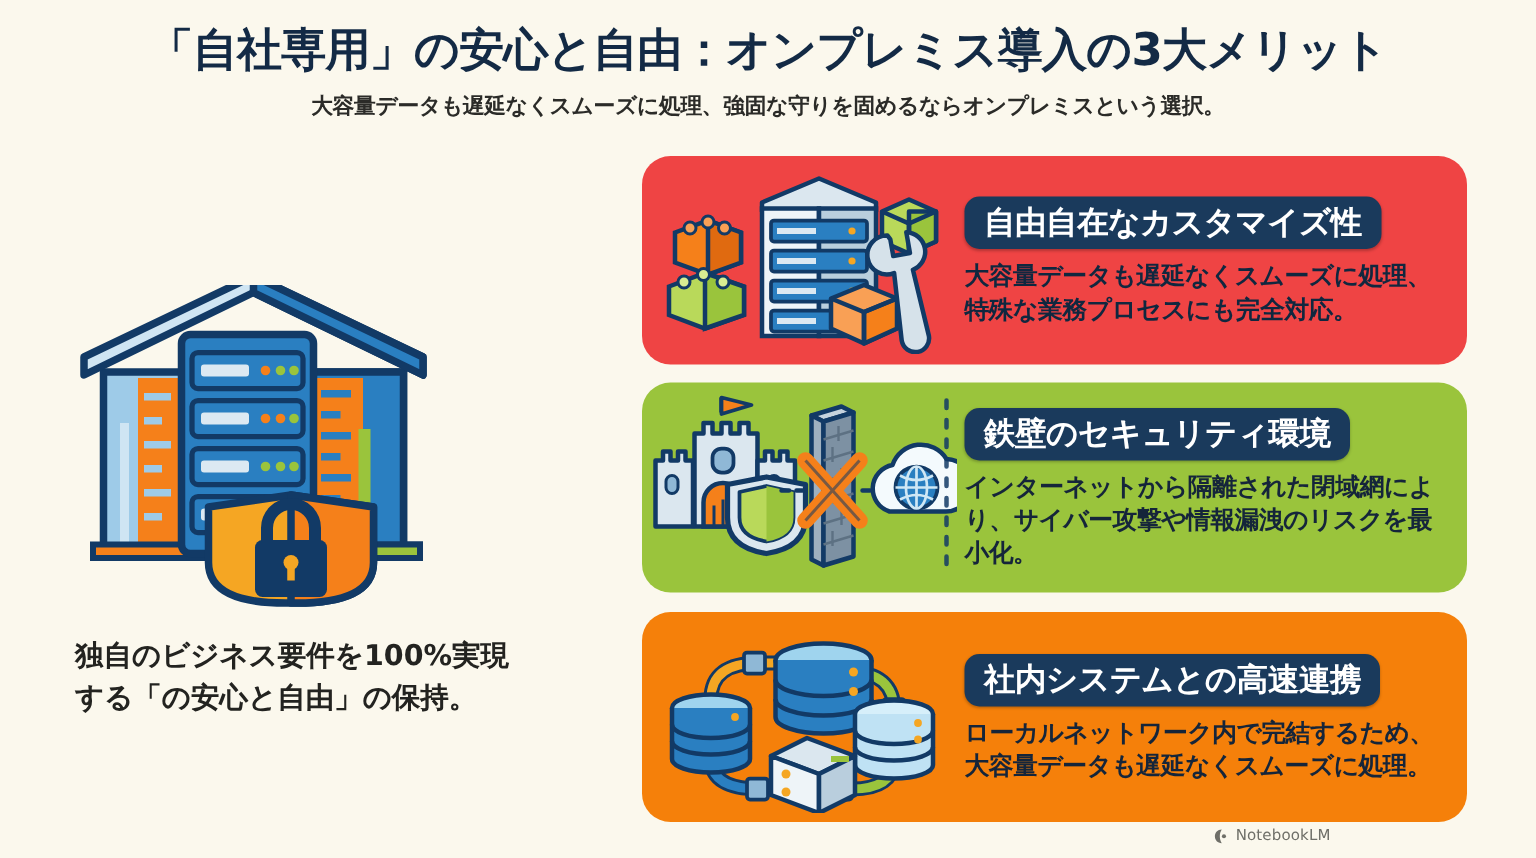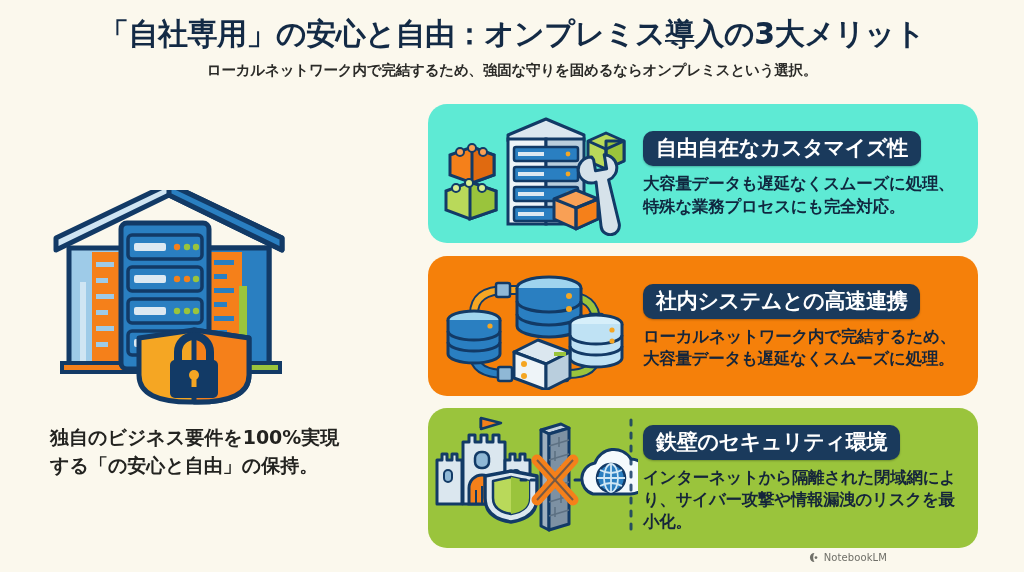--- a/index.html
+++ b/index.html
@@ -75,21 +75,21 @@
     width: 550px;
   }
   .card {
     position: relative;
     border-radius: 19px;
     display: flex;
     align-items: center;
     overflow: hidden;
     box-sizing: border-box;
   }
-  .card-1 { background: #5eead4; height: 139px; }
+  .card-1 { background: #ef4444; height: 139px; }
   .card-2 { background: #f5800a; height: 140px; margin-top: 13px; }
   .card-3 { background: #9ac43c; height: 140px; margin-top: 12px; }
 
   .card-art {
     flex: 0 0 auto;
     width: 215px;
     height: 100%;
     display: flex;
     align-items: center;
     justify-content: center;
@@ -139,21 +139,21 @@
   }
   .watermark svg { display: block; }
 </style>
 </head>
 <body>
 
 <div class="stage">
 
   <div class="header">
     <div class="title">「自社専用」の安心と自由：オンプレミス導入の3大メリット</div>
-    <div class="subtitle">ローカルネットワーク内で完結するため、強固な守りを固めるならオンプレミスという選択。</div>
+    <div class="subtitle">大容量データも遅延なくスムーズに処理、強固な守りを固めるならオンプレミスという選択。</div>
   </div>
 
   <div class="left-panel">
     <svg class="left-illustration" viewBox="0 0 330 220">
 
       <rect x="25" y="58" width="200" height="122" fill="#9ecbe8" stroke="#123a66" stroke-width="5"></rect>
       <rect x="125" y="58" width="100" height="122" fill="#2a7fc1" stroke="#123a66" stroke-width="5"></rect>
 
       <rect x="48" y="62" width="28" height="114" fill="#f5801a"></rect>
       <rect x="52" y="72" width="18" height="5" fill="#9ecbe8"></rect>
@@ -273,86 +273,20 @@
             <path d="M138 48 a13 13 0 1 0 18 18 l30 34 a9 9 0 0 0 13 -13 l-34 -30 a13 13 0 0 0 -18 -18 l10 10 -8 8 -8 -8 z" fill="#d6e2ea" stroke="#123a66" stroke-width="3" stroke-linejoin="round"></path>
           </g>
         </svg>
       </div>
       <div class="card-body">
         <div class="pill">自由自在なカスタマイズ性</div>
         <div class="card-desc">大容量データも遅延なくスムーズに処理、特殊な業務プロセスにも完全対応。</div>
       </div>
     </div>
 
-    <div class="card card-2">
-      <div class="card-art">
-        <svg width="200" height="128" viewBox="0 0 200 128">
-
-          <g fill="none" stroke="#123a66" stroke-width="10" stroke-linecap="round">
-            <path d="M38 52 Q38 28 70 28 L96 28"></path>
-            <path d="M130 34 Q160 34 160 60"></path>
-            <path d="M38 92 Q38 112 70 112 L96 112"></path>
-            <path d="M160 92 Q160 112 132 112"></path>
-          </g>
-          <g fill="none" stroke-width="6" stroke-linecap="round">
-            <path d="M38 52 Q38 28 70 28 L96 28" stroke="#f5a623"></path>
-            <path d="M130 34 Q160 34 160 60" stroke="#9ac43c"></path>
-            <path d="M38 92 Q38 112 70 112 L96 112" stroke="#2a7fc1"></path>
-            <path d="M160 92 Q160 112 132 112" stroke="#9ac43c"></path>
-          </g>
-
-          <g fill="#8fb8d6" stroke="#123a66" stroke-width="2.5">
-            <rect x="60" y="21" width="14" height="14" rx="2"></rect>
-            <rect x="62" y="105" width="14" height="14" rx="2"></rect>
-            <rect x="153" y="52" width="14" height="14" rx="2"></rect>
-            <rect x="118" y="105" width="14" height="14" rx="2"></rect>
-          </g>
-
-          <g>
-            <ellipse cx="113" cy="26" rx="32" ry="11" fill="#9fd4ee" stroke="#123a66" stroke-width="3"></ellipse>
-            <path d="M81 26 v38 a32 11 0 0 0 64 0 v-38" fill="#2a7fc1" stroke="#123a66" stroke-width="3"></path>
-            <path d="M81 39 a32 11 0 0 0 64 0" fill="none" stroke="#123a66" stroke-width="3"></path>
-            <path d="M81 52 a32 11 0 0 0 64 0" fill="none" stroke="#123a66" stroke-width="3"></path>
-            <circle cx="133" cy="34" r="3" fill="#f5a623"></circle>
-            <circle cx="133" cy="47" r="3" fill="#f5a623"></circle>
-          </g>
-
-          <g>
-            <ellipse cx="38" cy="58" rx="26" ry="9" fill="#9fd4ee" stroke="#123a66" stroke-width="3"></ellipse>
-            <path d="M12 58 v34 a26 9 0 0 0 52 0 v-34" fill="#2a7fc1" stroke="#123a66" stroke-width="3"></path>
-            <path d="M12 69 a26 9 0 0 0 52 0" fill="none" stroke="#123a66" stroke-width="3"></path>
-            <path d="M12 80 a26 9 0 0 0 52 0" fill="none" stroke="#123a66" stroke-width="3"></path>
-            <circle cx="54" cy="64" r="2.6" fill="#f5a623"></circle>
-          </g>
-
-          <g>
-            <ellipse cx="160" cy="62" rx="26" ry="9" fill="#d6effa" stroke="#123a66" stroke-width="3"></ellipse>
-            <path d="M134 62 v34 a26 9 0 0 0 52 0 v-34" fill="#bfe2f4" stroke="#123a66" stroke-width="3"></path>
-            <path d="M134 73 a26 9 0 0 0 52 0" fill="none" stroke="#123a66" stroke-width="3"></path>
-            <path d="M134 84 a26 9 0 0 0 52 0" fill="none" stroke="#123a66" stroke-width="3"></path>
-            <circle cx="176" cy="68" r="2.6" fill="#f5a623"></circle>
-            <circle cx="176" cy="79" r="2.6" fill="#f5a623"></circle>
-          </g>
-
-          <g>
-            <path d="M78 90 L102 78 L134 90 L110 102 Z" fill="#dbe7ef" stroke="#123a66" stroke-width="3" stroke-linejoin="round"></path>
-            <path d="M78 90 v26 l32 12 v-26 z" fill="#eef4f8" stroke="#123a66" stroke-width="3" stroke-linejoin="round"></path>
-            <path d="M110 102 v26 l24 -12 v-26 z" fill="#b9cedd" stroke="#123a66" stroke-width="3" stroke-linejoin="round"></path>
-            <circle cx="88" cy="102" r="3" fill="#f5a623"></circle>
-            <circle cx="88" cy="114" r="3" fill="#f5a623"></circle>
-            <rect x="118" y="90" width="12" height="4" fill="#9ac43c"></rect>
-          </g>
-        </svg>
-      </div>
-      <div class="card-body">
-        <div class="pill">社内システムとの高速連携</div>
-        <div class="card-desc">ローカルネットワーク内で完結するため、大容量データも遅延なくスムーズに処理。</div>
-      </div>
-    </div>
-
     <div class="card card-3">
       <div class="card-art">
         <svg width="205" height="125" viewBox="0 0 205 125">
 
           <g>
 
             <path d="M48 12 v-10" stroke="#123a66" stroke-width="3"></path>
             <path d="M48 2 l20 5 -20 6 z" fill="#f5801a" stroke="#123a66" stroke-width="2.5" stroke-linejoin="round"></path>
 
             <path d="M30 26 h6 v-7 h6 v7 h6 v-7 h6 v7 h6 v-7 h6 v7 h6 v62 h-42 z" fill="#dbe7ef" stroke="#123a66" stroke-width="3" stroke-linejoin="round"></path>
@@ -411,20 +345,86 @@
             <path d="M198 4 V118"></path>
           </g>
         </svg>
       </div>
       <div class="card-body">
         <div class="pill">鉄壁のセキュリティ環境</div>
         <div class="card-desc">インターネットから隔離された閉域網により、サイバー攻撃や情報漏洩のリスクを最小化。</div>
       </div>
     </div>
 
+    <div class="card card-2">
+      <div class="card-art">
+        <svg width="200" height="128" viewBox="0 0 200 128">
+
+          <g fill="none" stroke="#123a66" stroke-width="10" stroke-linecap="round">
+            <path d="M38 52 Q38 28 70 28 L96 28"></path>
+            <path d="M130 34 Q160 34 160 60"></path>
+            <path d="M38 92 Q38 112 70 112 L96 112"></path>
+            <path d="M160 92 Q160 112 132 112"></path>
+          </g>
+          <g fill="none" stroke-width="6" stroke-linecap="round">
+            <path d="M38 52 Q38 28 70 28 L96 28" stroke="#f5a623"></path>
+            <path d="M130 34 Q160 34 160 60" stroke="#9ac43c"></path>
+            <path d="M38 92 Q38 112 70 112 L96 112" stroke="#2a7fc1"></path>
+            <path d="M160 92 Q160 112 132 112" stroke="#9ac43c"></path>
+          </g>
+
+          <g fill="#8fb8d6" stroke="#123a66" stroke-width="2.5">
+            <rect x="60" y="21" width="14" height="14" rx="2"></rect>
+            <rect x="62" y="105" width="14" height="14" rx="2"></rect>
+            <rect x="153" y="52" width="14" height="14" rx="2"></rect>
+            <rect x="118" y="105" width="14" height="14" rx="2"></rect>
+          </g>
+
+          <g>
+            <ellipse cx="113" cy="26" rx="32" ry="11" fill="#9fd4ee" stroke="#123a66" stroke-width="3"></ellipse>
+            <path d="M81 26 v38 a32 11 0 0 0 64 0 v-38" fill="#2a7fc1" stroke="#123a66" stroke-width="3"></path>
+            <path d="M81 39 a32 11 0 0 0 64 0" fill="none" stroke="#123a66" stroke-width="3"></path>
+            <path d="M81 52 a32 11 0 0 0 64 0" fill="none" stroke="#123a66" stroke-width="3"></path>
+            <circle cx="133" cy="34" r="3" fill="#f5a623"></circle>
+            <circle cx="133" cy="47" r="3" fill="#f5a623"></circle>
+          </g>
+
+          <g>
+            <ellipse cx="38" cy="58" rx="26" ry="9" fill="#9fd4ee" stroke="#123a66" stroke-width="3"></ellipse>
+            <path d="M12 58 v34 a26 9 0 0 0 52 0 v-34" fill="#2a7fc1" stroke="#123a66" stroke-width="3"></path>
+            <path d="M12 69 a26 9 0 0 0 52 0" fill="none" stroke="#123a66" stroke-width="3"></path>
+            <path d="M12 80 a26 9 0 0 0 52 0" fill="none" stroke="#123a66" stroke-width="3"></path>
+            <circle cx="54" cy="64" r="2.6" fill="#f5a623"></circle>
+          </g>
+
+          <g>
+            <ellipse cx="160" cy="62" rx="26" ry="9" fill="#d6effa" stroke="#123a66" stroke-width="3"></ellipse>
+            <path d="M134 62 v34 a26 9 0 0 0 52 0 v-34" fill="#bfe2f4" stroke="#123a66" stroke-width="3"></path>
+            <path d="M134 73 a26 9 0 0 0 52 0" fill="none" stroke="#123a66" stroke-width="3"></path>
+            <path d="M134 84 a26 9 0 0 0 52 0" fill="none" stroke="#123a66" stroke-width="3"></path>
+            <circle cx="176" cy="68" r="2.6" fill="#f5a623"></circle>
+            <circle cx="176" cy="79" r="2.6" fill="#f5a623"></circle>
+          </g>
+
+          <g>
+            <path d="M78 90 L102 78 L134 90 L110 102 Z" fill="#dbe7ef" stroke="#123a66" stroke-width="3" stroke-linejoin="round"></path>
+            <path d="M78 90 v26 l32 12 v-26 z" fill="#eef4f8" stroke="#123a66" stroke-width="3" stroke-linejoin="round"></path>
+            <path d="M110 102 v26 l24 -12 v-26 z" fill="#b9cedd" stroke="#123a66" stroke-width="3" stroke-linejoin="round"></path>
+            <circle cx="88" cy="102" r="3" fill="#f5a623"></circle>
+            <circle cx="88" cy="114" r="3" fill="#f5a623"></circle>
+            <rect x="118" y="90" width="12" height="4" fill="#9ac43c"></rect>
+          </g>
+        </svg>
+      </div>
+      <div class="card-body">
+        <div class="pill">社内システムとの高速連携</div>
+        <div class="card-desc">ローカルネットワーク内で完結するため、大容量データも遅延なくスムーズに処理。</div>
+      </div>
+    </div>
+
   </div>
 
   <div class="watermark">
     <svg width="11" height="11" viewBox="0 0 12 12">
       <path d="M6 1 C3 1 1 3.2 1 6 C1 8.8 3 11 6 11 C5 9.4 4.6 7.8 4.6 6 C4.6 4.2 5 2.6 6 1 Z" fill="#6f6f68"></path>
       <circle cx="7.6" cy="6" r="1.5" fill="#6f6f68"></circle>
     </svg>
     <span>NotebookLM</span>
   </div>
 

